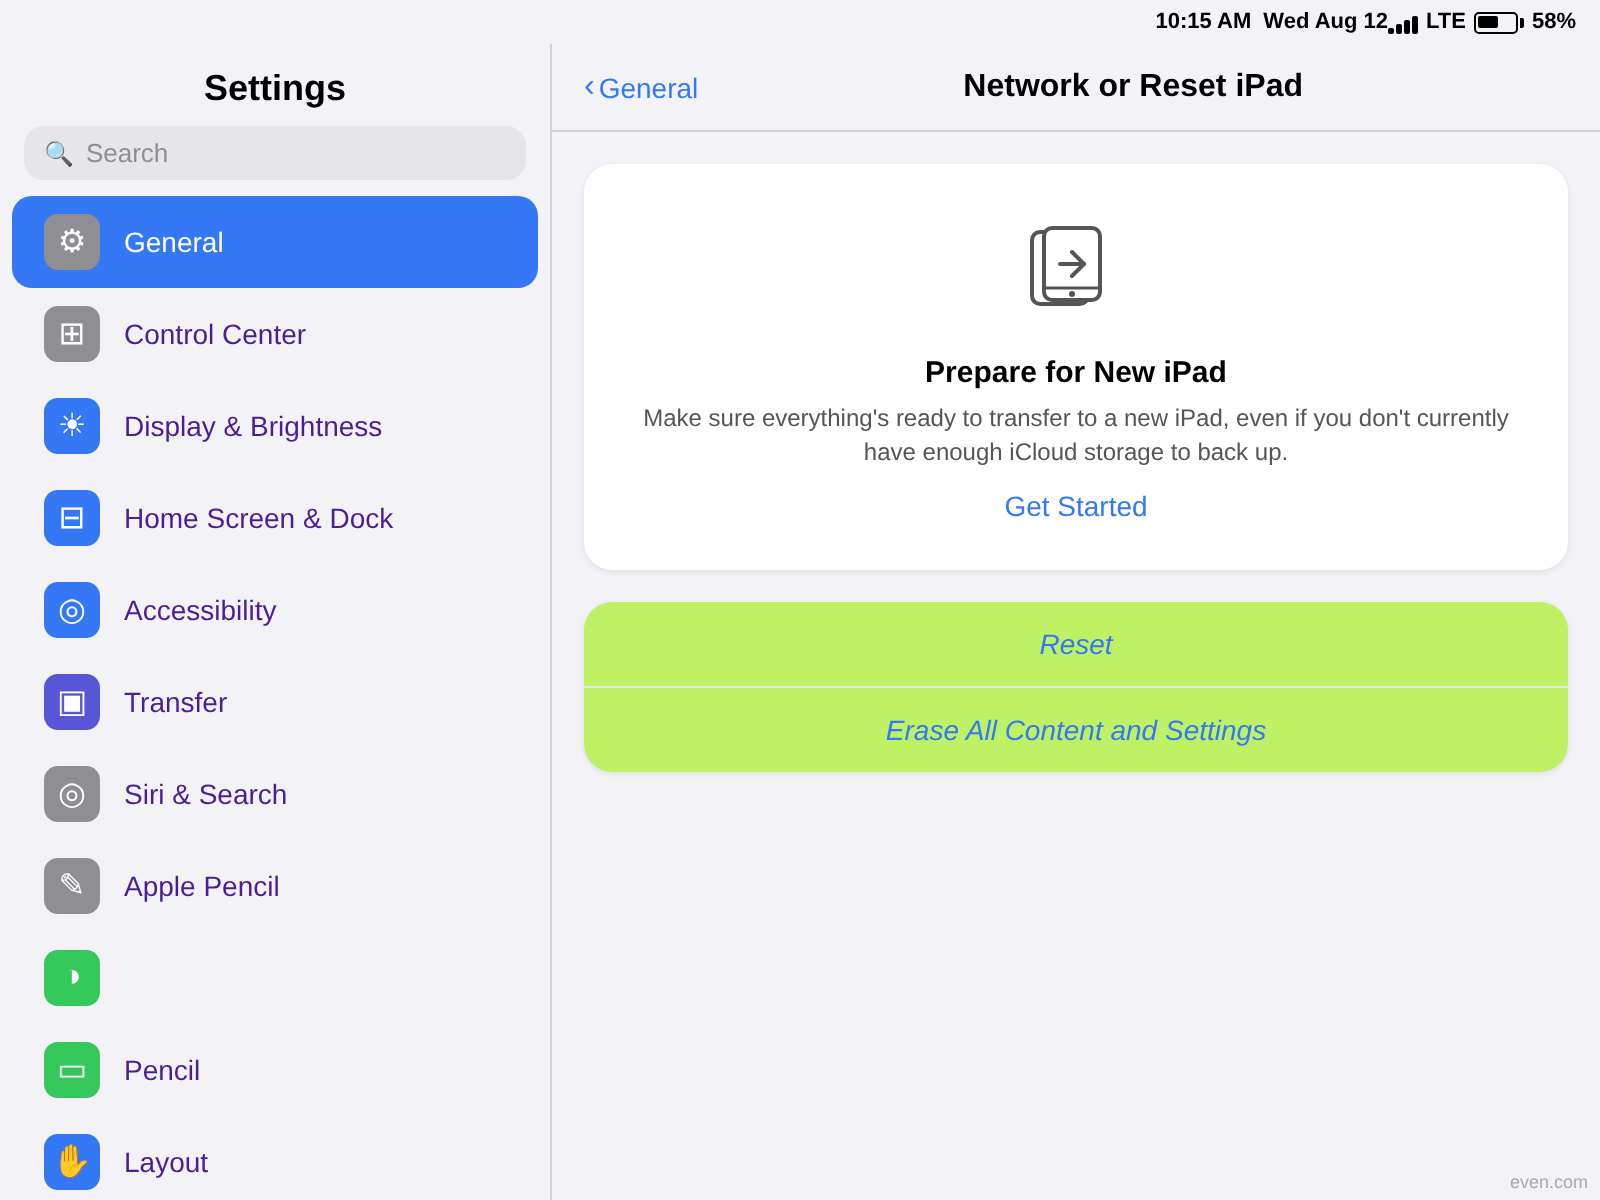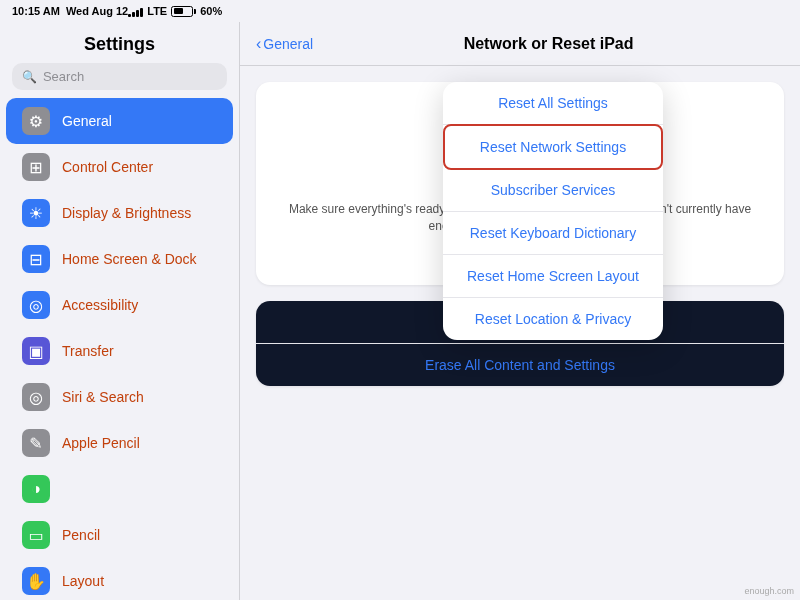--- a/index.html
+++ b/index.html
@@ -9,21 +9,21 @@
       overflow: hidden;
       font-family: -apple-system, BlinkMacSystemFont, "San Francisco", "Helvetica Neue", sans-serif;
       background: #f2f2f7;
       display: flex;
       flex-direction: column;
     }
 
     
     .status-bar {
       display: flex;
-      justify-content: flex-start;
+      justify-content: flex-end;
       align-items: center;
       background: #f2f2f7;
       padding: 0 12px;
       height: 22px;
       font-size: 11px;
       font-weight: 600;
       color: #000;
       flex-shrink: 0;
     }
     .status-bar-left { display: flex; gap: 6px; }
@@ -64,21 +64,21 @@
 
     
     .main-layout {
       display: flex;
       flex: 1;
       overflow: hidden;
     }
 
     
     .sidebar {
-      width: 240px;
+      width: 276px;
       background: #f2f2f7;
       border-right: 1px solid #d1d1d6;
       display: flex;
       flex-direction: column;
       flex-shrink: 0;
       overflow-y: auto;
     }
     .sidebar-header {
       padding: 12px 16px 8px;
       font-size: 18px;
@@ -118,21 +118,21 @@
       border-radius: 7px;
       display: flex;
       align-items: center;
       justify-content: center;
       font-size: 16px;
       flex-shrink: 0;
       color: #fff;
     }
     .sidebar-item-label {
       font-size: 14px;
-      color: #c2410c;
+      color: #4c1d95;
     }
     .sidebar-item.active .sidebar-item-label { color: #fff; }
 
     
     .content-area {
       flex: 1;
       display: flex;
       flex-direction: column;
       background: #f2f2f7;
       position: relative;
@@ -241,26 +241,27 @@
     }
     .dropdown-item.highlighted {
       border: 2px solid #c9392b;
       border-radius: 8px;
       color: #3478f6;
       margin: -1px 0;
     }
 
     
     .reset-section {
-      background: #0f172a;
+      background: #bef264;
       border-radius: 14px;
       padding: 0;
       margin-top: 16px;
       overflow: hidden;
       box-shadow: 0 1px 3px rgba(0,0,0,0.08);
+      font-style: italic;
     }
     .reset-section-item {
       padding: 13px 16px;
       border-bottom: 1px solid #e5e5ea;
       color: #3478f6;
       font-size: 14px;
       cursor: pointer;
       text-align: center;
     }
     .reset-section-item:last-child { border-bottom: none; }
@@ -289,21 +290,21 @@
       <div class="signal-bar"></div>
       <div class="signal-bar"></div>
     </div>
     <span>LTE</span>
     <div class="battery-icon">
       <div class="battery-body">
         <div class="battery-fill"></div>
       </div>
       <div class="battery-tip"></div>
     </div>
-    <span>60%</span>
+    <span>58%</span>
   </div>
 </div>
 
 <div class="main-layout">
 
   <div class="sidebar">
     <div class="sidebar-header">Settings</div>
     <div class="sidebar-search">
       <span class="search-icon-glyph">🔍</span>
       <span>Search</span>
@@ -384,26 +385,18 @@
         <div class="prepare-title">Prepare for New iPad</div>
         <div class="prepare-desc">Make sure everything's ready to transfer to a new iPad, even if you don't currently have enough iCloud storage to back up.</div>
         <div class="get-started-link">Get Started</div>
       </div>
 
       <div class="reset-section">
         <div class="reset-section-item">Reset</div>
         <div class="reset-section-item">Erase All Content and Settings</div>
       </div>
 
-      <div class="watermark">enough.com</div>
+      <div class="watermark">even.com</div>
     </div>
 
-    <div class="dropdown-overlay" id="dropdown-menu">
-    <div class="dropdown-item">Reset All Settings</div>
-        <div class="dropdown-item highlighted">Reset Network Settings</div>
-        <div class="dropdown-item">Subscriber Services</div>
-        <div class="dropdown-item">Reset Keyboard Dictionary</div>
-        <div class="dropdown-item">Reset Home Screen Layout</div>
-        <div class="dropdown-item">Reset Location &amp; Privacy</div>
-      </div>
 
   </div>
 </div>
 
 </body></html>

